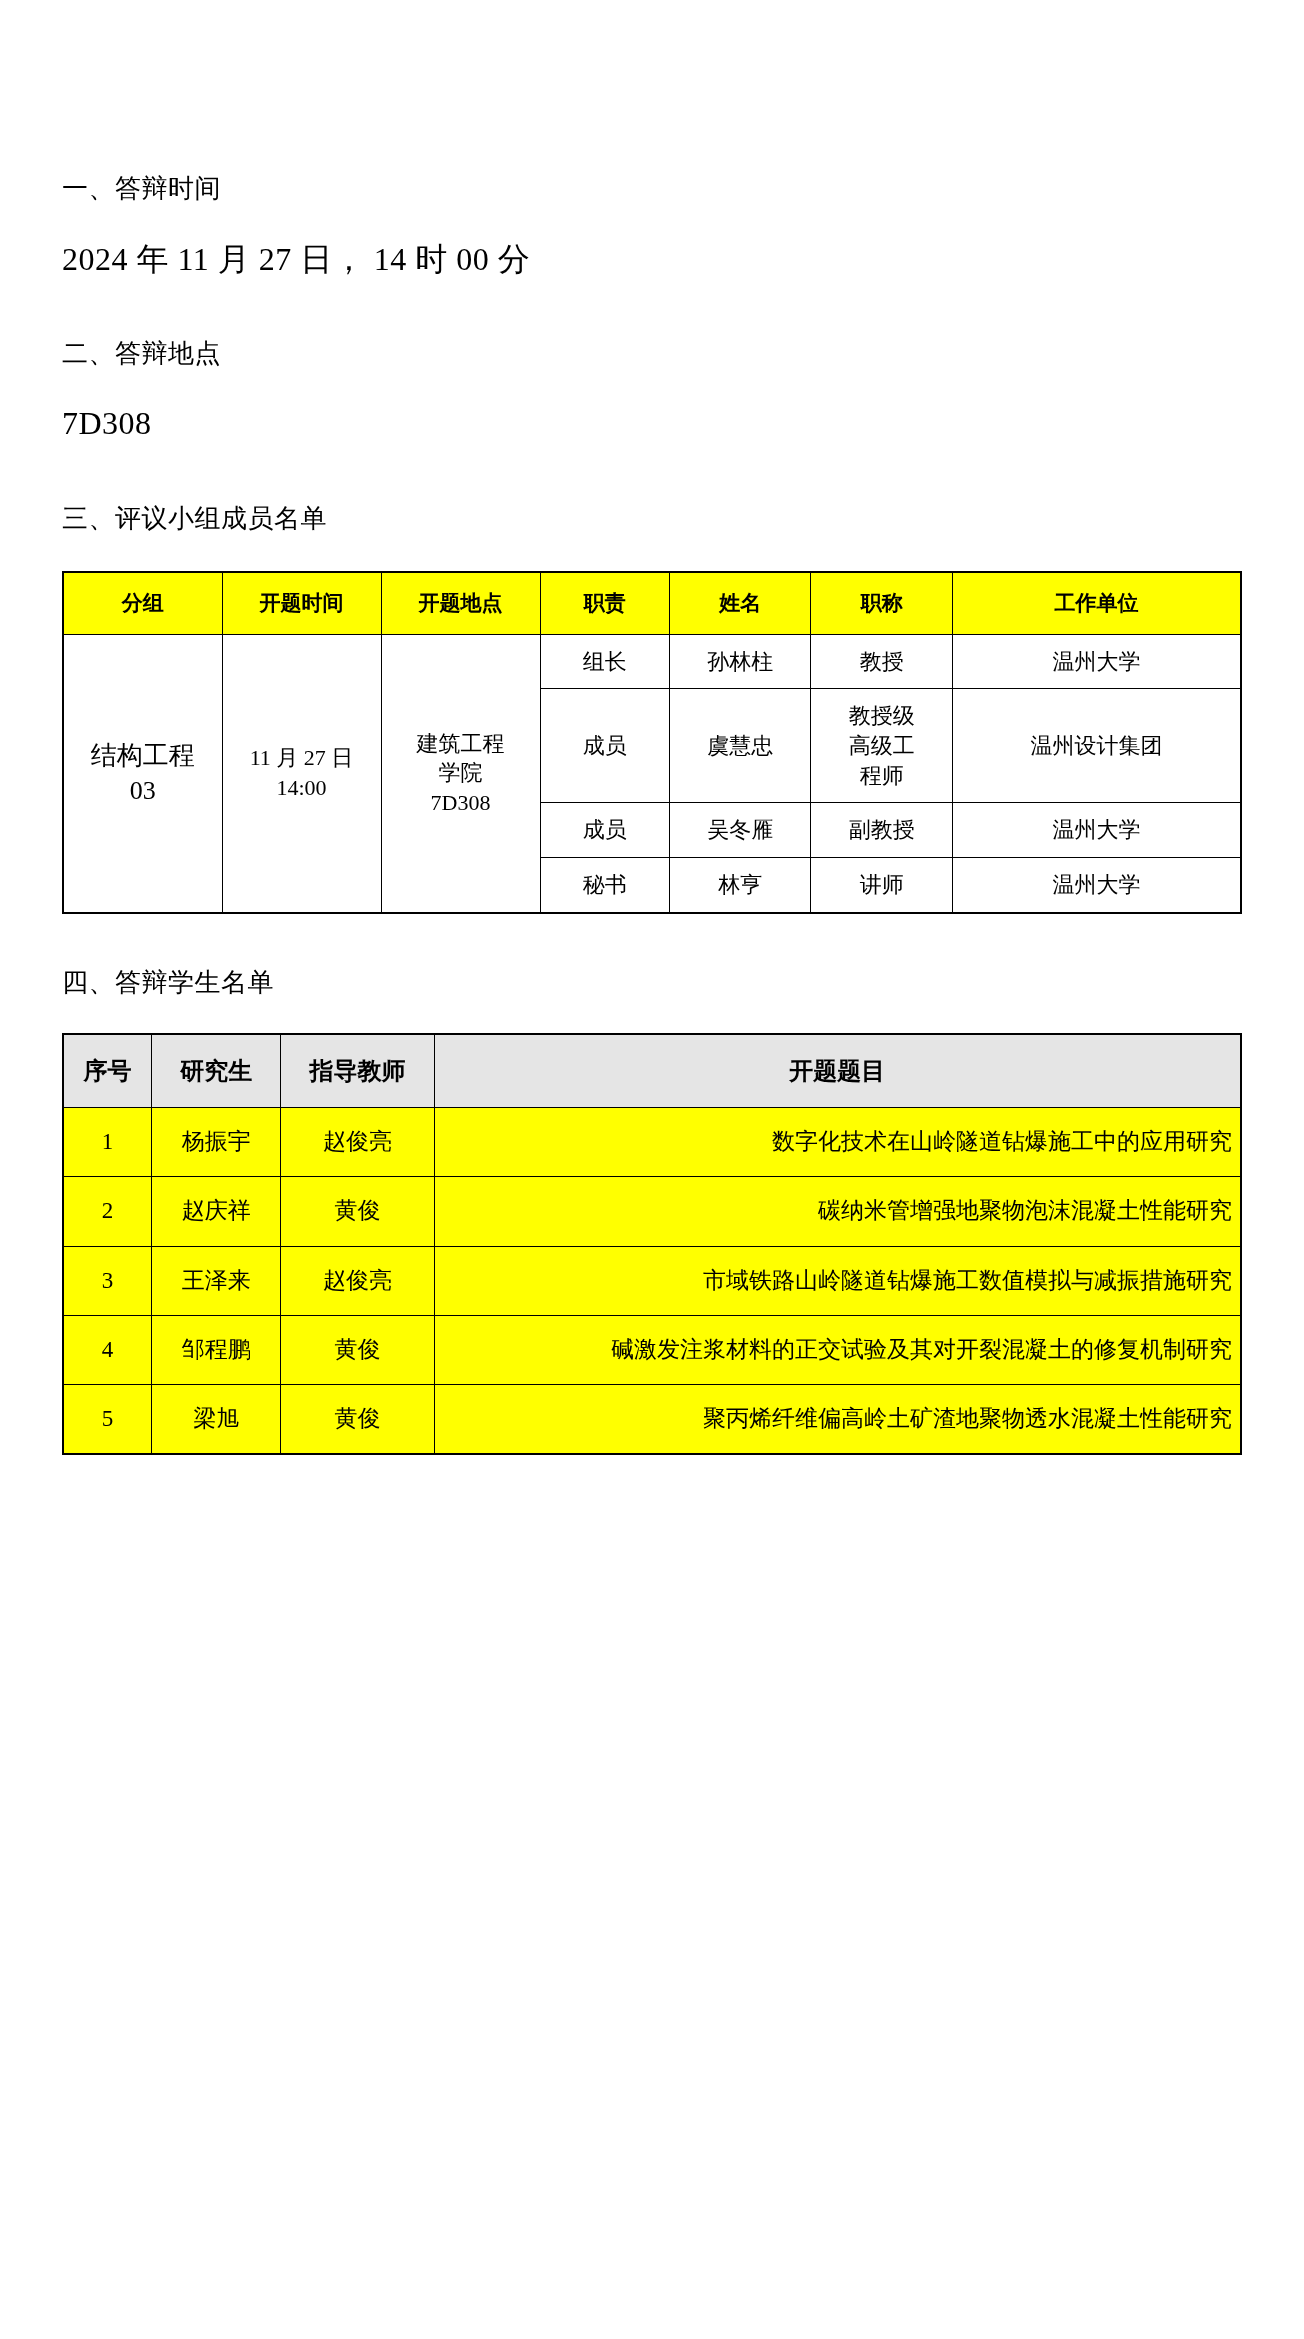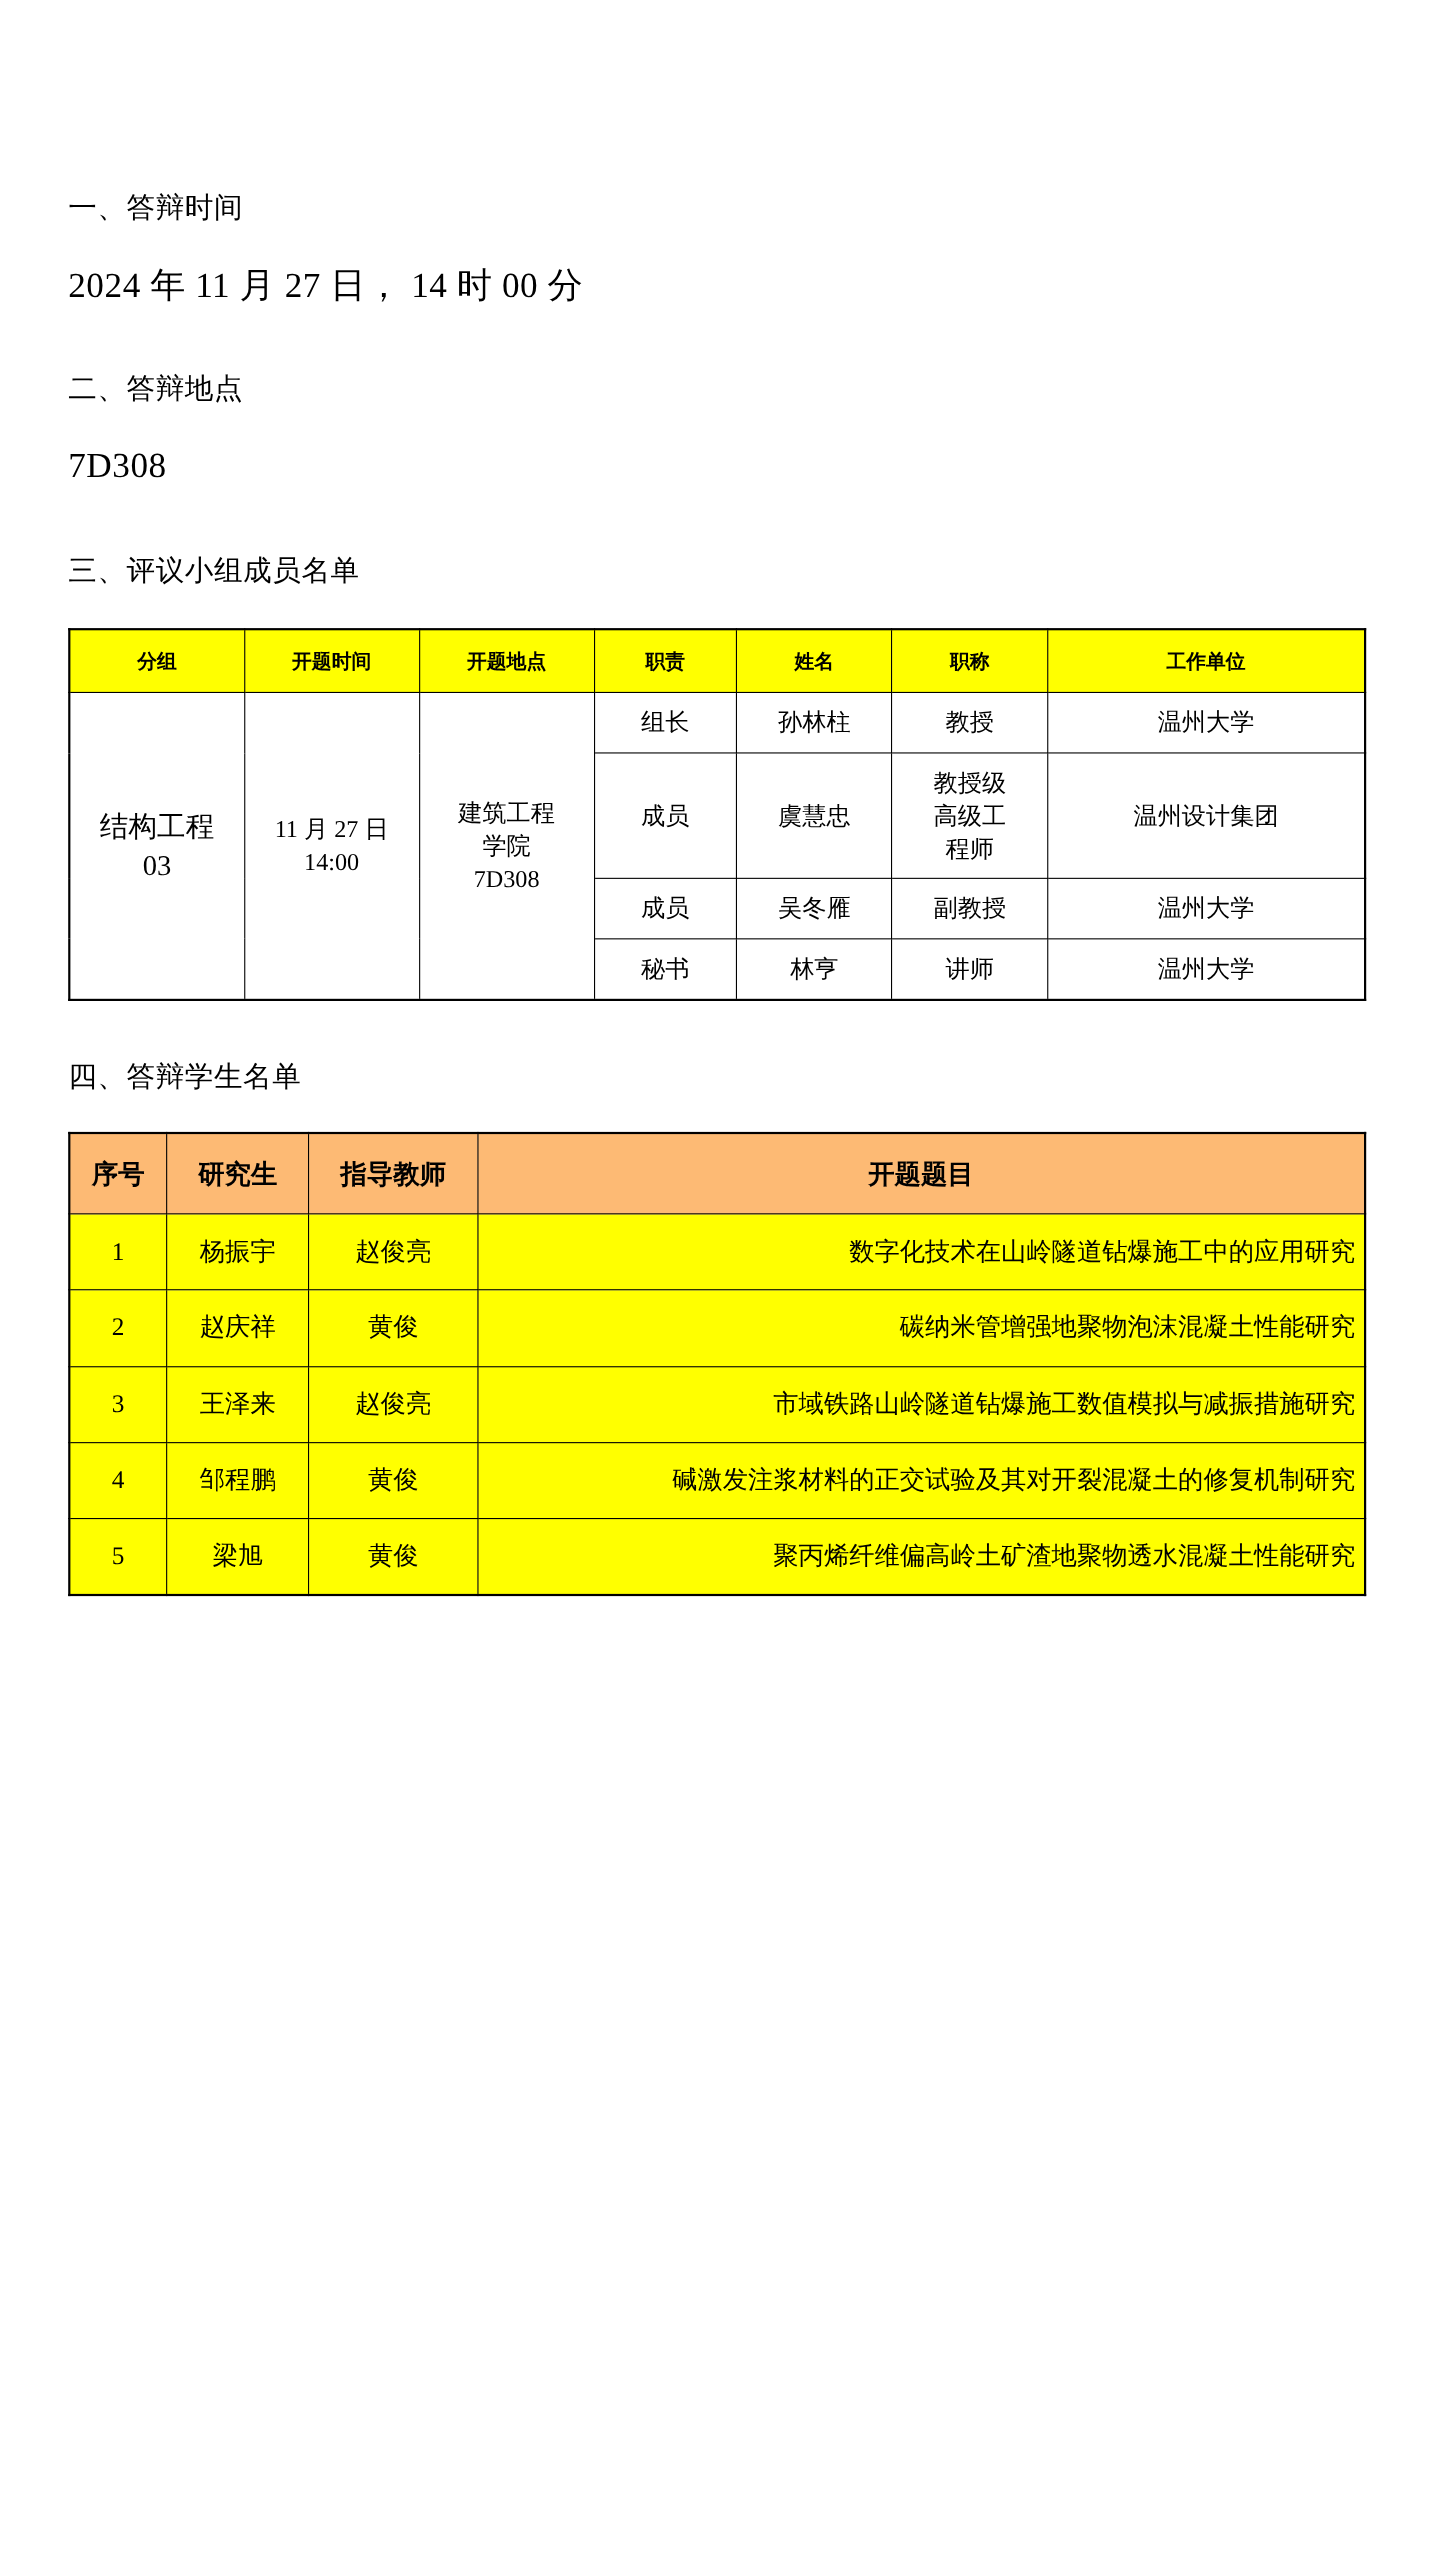--- a/index.html
+++ b/index.html
@@ -73,32 +73,32 @@
     border: 1.5px solid #000;
     text-align: center;
     vertical-align: middle;
     font-size: 22px;
     padding: 12px 16px;
     line-height: 1.35;
   }
   .panel-table th {
     background: #ffff00;
     font-weight: bold;
-    font-size: 18px;
+    font-size: 21px;
     padding: 16px 8px;
   }
   .panel-table td.group-cell {
     font-size: 26px;
   }
   .students-table {
     margin-top: 30px;
     border: 2px solid #000;
   }
   .students-table th {
-    background: #fdba74;
+    background: #e5e5e5;
     border: 1.5px solid #000;
     font-weight: bold;
     font-size: 24px;
     padding: 20px 6px;
     text-align: center;
     vertical-align: middle;
     margin-top: 21px;
   }
   .students-table td {
     background: #ffff00;

